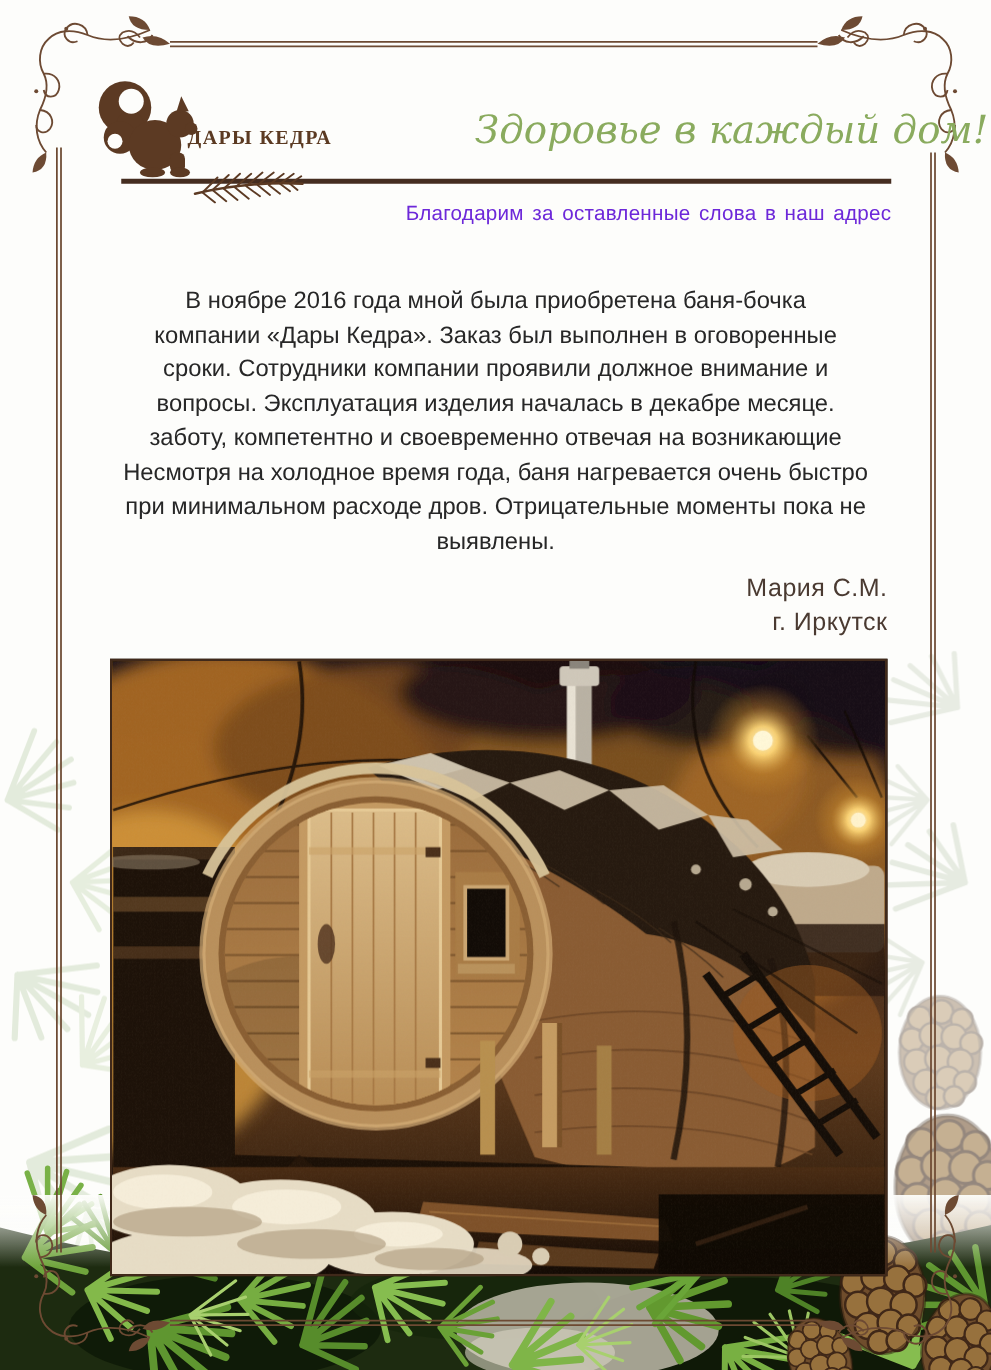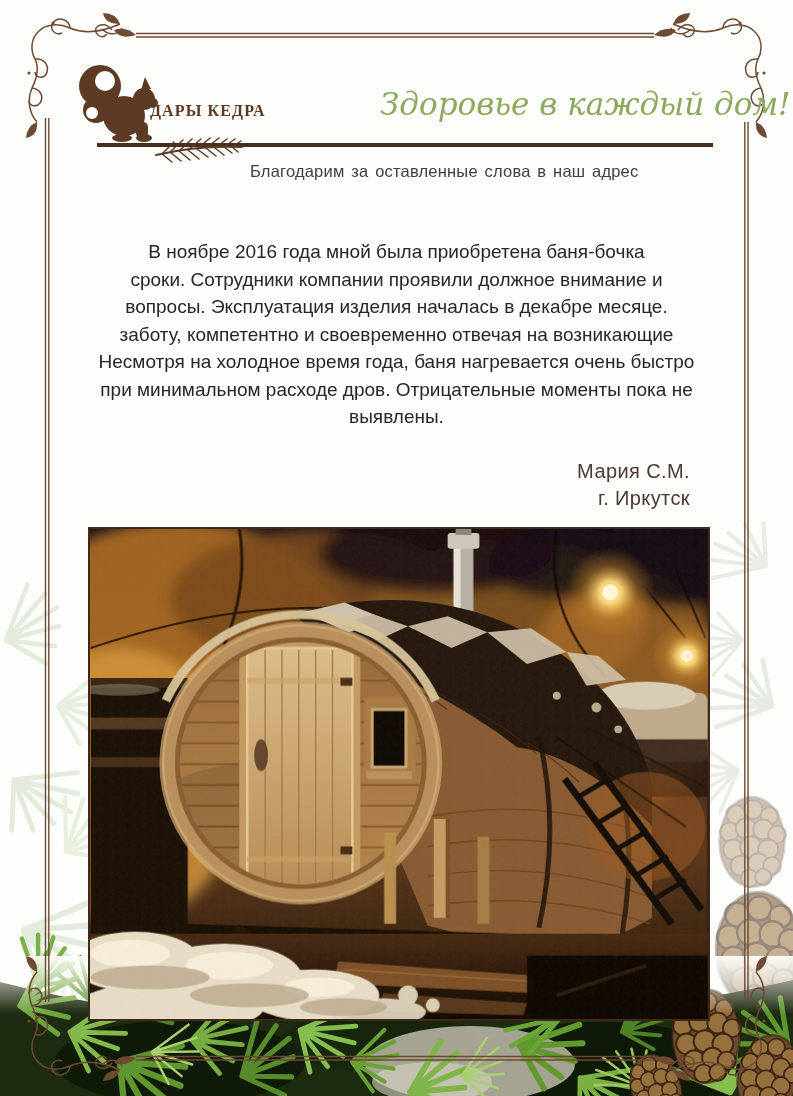--- a/index.html
+++ b/index.html
@@ -6,27 +6,27 @@
   .page{position:relative;width:793px;height:1096px;overflow:hidden;background:#fdfdfb;
         font-family:"Liberation Sans",sans-serif;}
   .layer{position:absolute;left:0;top:0;width:793px;height:1096px;}
   svg{display:block;}
   
   .brand-title{position:absolute;left:150px;top:102px;font-family:"Liberation Serif",serif;
      font-weight:700;font-size:16px;letter-spacing:1.1px;color:#5b3a22;white-space:nowrap;}
   .slogan{position:absolute;left:380px;top:86px;width:330px;text-align:center;
      font-family:"DejaVu Serif",serif;font-style:italic;font-size:31px;color:#8aab5e;white-space:nowrap;}
   .header-rule{position:absolute;left:97px;top:143px;width:616px;height:4px;background:#452d20;}
-  .thanks{position:absolute;left:250px;top:162px;width:463px;
-     font-size:16.5px;color:#404040;letter-spacing:.2px;word-spacing:2px;white-space:nowrap;}
+  .thanks{position:absolute;left:250px;top:162px;width:463px;text-align:right;
+     font-size:16.5px;color:#6d28d9;letter-spacing:.2px;word-spacing:2px;white-space:nowrap;}
   
-  .para{position:absolute;left:84px;top:238px;width:625px;text-align:center;
+  .para{position:absolute;left:84px;top:227px;width:625px;text-align:center;
      font-size:19px;line-height:27.5px;color:#272727;}
   .para div{white-space:nowrap;}
-  .signature{position:absolute;left:380px;top:458px;width:310px;text-align:right;
+  .signature{position:absolute;left:400px;top:458px;width:310px;text-align:right;
      font-size:20px;line-height:27px;color:#4a3a31;letter-spacing:.4px;}
   
   .photo{position:absolute;left:88px;top:527px;width:622px;height:494px;
      border:2px solid #40291a;box-sizing:border-box;overflow:hidden;background:#1a1008;}
 </style>
 </head>
 <body>
 
 <div class="page">
 
@@ -183,20 +183,21 @@
       <path d="M2,22 Q44,12 88,14" stroke-width="2"></path>
       <path stroke-width="1.5" d="M8,21 l12,-12 M8,21 l10,8 M16,19 l13,-12 M16,19 l11,9 M25,18 l13,-12 M25,18 l11,9
         M34,17 l13,-11 M34,17 l11,9 M43,16 l13,-11 M43,16 l11,8 M52,15 l13,-10 M52,15 l10,8
         M61,15 l12,-9 M61,15 l9,7 M70,14 l11,-8 M70,14 l8,6 M78,14 l9,-6 M78,14 l6,5"></path>
     </g>
   </svg>
   <div class="thanks">Благодарим за оставленные слова в наш адрес</div>
 
   <div class="para">
     <div>В ноябре 2016 года мной была приобретена баня-бочка</div>
+    <div>компании «Дары Кедра». Заказ был выполнен в оговоренные</div>
     <div>сроки. Сотрудники компании проявили должное внимание и</div>
     <div>вопросы. Эксплуатация изделия началась в декабре месяце.</div>
     <div>заботу, компетентно и своевременно отвечая на возникающие</div>
     <div>Несмотря на холодное время года, баня нагревается очень быстро</div>
     <div>при минимальном расходе дров. Отрицательные моменты пока не</div>
     <div>выявлены.</div>
   </div>
   <div class="signature">
     <div>Мария С.М.</div>
     <div>г. Иркутск</div>

